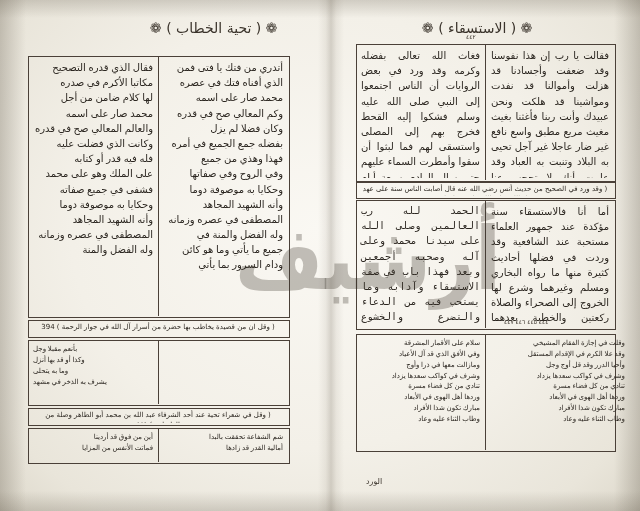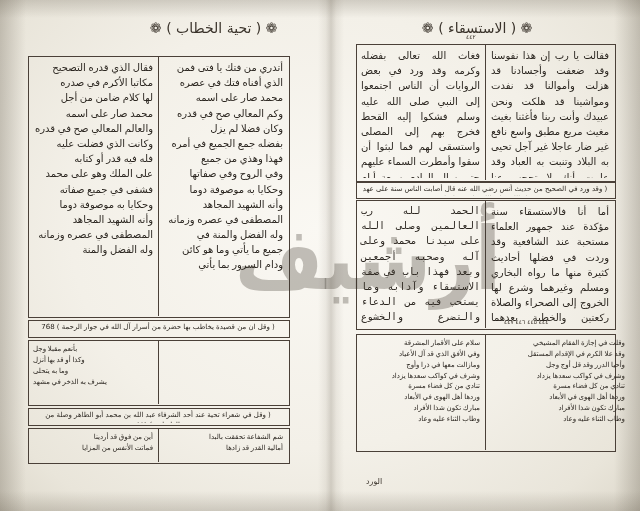--- a/index.html
+++ b/index.html
@@ -227,21 +227,21 @@
 وكانت الذي فضلت عليه
 فله فيه قدر أو كتابه
 على الملك وهو على محمد
 فشفى في جميع صفاته
 وحكايا به موصوفة دوما
 وأنه الشهيد المجاهد
 المصطفى في عصره وزمانه
 وله الفضل والمنة</div>
 
     <div class="frame" style="left: 28px; top: 320px; width: 260px; height: 16px;"></div>
-    <div class="band" style="left: 29px; top: 321px; width: 258px; height: 14px;">( وقل ان من قصيدة يخاطب بها حضرة من أسرار آل الله في جوار الرحمة ) 768</div>
+    <div class="band" style="left: 29px; top: 321px; width: 258px; height: 14px;">( وقل ان من قصيدة يخاطب بها حضرة من أسرار آل الله في جوار الرحمة ) 394</div>
 
     <div class="frame" style="left: 28px; top: 340px; width: 260px; height: 64px;"></div>
     <div class="vrule" style="left: 158px; top: 340px; height: 64px;"></div>
 
     <div class="col verse" style="left: 30px; top: 342px; width: 126px; height: 60px; white-space: pre-line; text-align: left;">بأنعم مقبلا وجل
 وكذا أو قد بها أنزل
 وما به يتحلى
 يشرف به الذخر في مشهد</div>
 
     <div class="frame" style="left: 28px; top: 408px; width: 260px; height: 16px;"></div>

